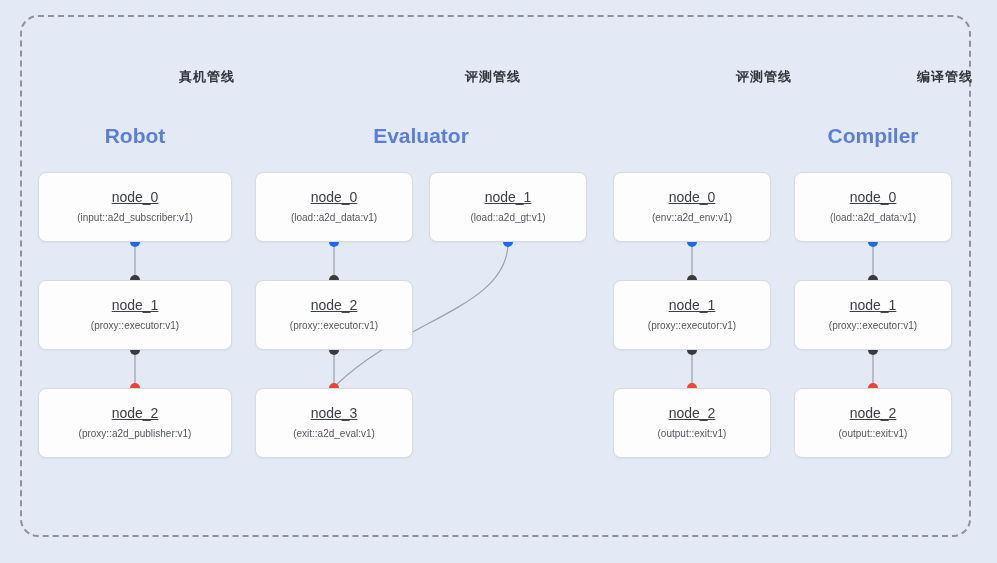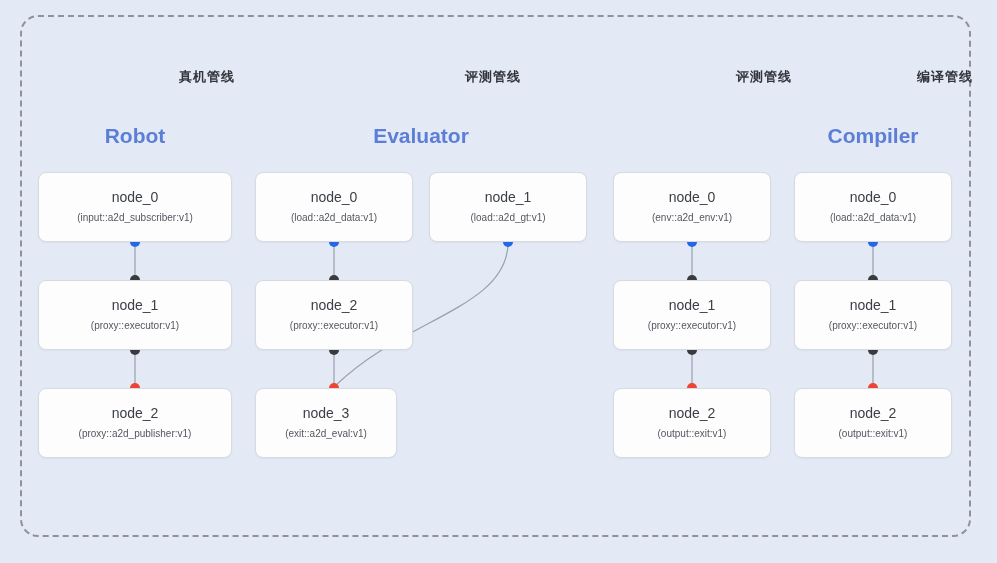--- a/index.html
+++ b/index.html
@@ -19,21 +19,21 @@
   .hdr{position:absolute; width:200px; text-align:center;}
   .hdr.cn{font-size:13px; font-weight:700; color:var(--title-cn); line-height:26px; letter-spacing:1px;text-align:right;}
   .hdr.en{font-size:21px; font-weight:700; color:var(--title-en); line-height:28px;}
   .node{
     position:absolute; height:70px; background:var(--node-bg);
     border:1px solid var(--node-border); border-radius:8px;
     box-sizing:border-box; display:flex; flex-direction:column;
     align-items:center; justify-content:center; gap:3px;
     box-shadow:0 1px 2px rgba(40,50,80,0.05);
   }
-  .nname{font-size:14px; color:var(--node-name); line-height:18px;}
+  .nname{font-size:14px; color:var(--node-name); line-height:18px;text-decoration:underline;}
   .ntype{font-size:10px; color:var(--node-type); line-height:17px;}
   svg.edges{position:absolute; left:0; top:0; pointer-events:none;}
   svg.edges line, svg.edges path{stroke:var(--edge); stroke-width:1.2; fill:none;}
   .dot-blue{fill:var(--dot-blue);} .dot-black{fill:var(--dot-black);} .dot-red{fill:var(--dot-red);}
 </style>
 </head>
 <body>
 
 <div class="canvas">
   <div class="frame"></div>
@@ -101,21 +101,21 @@
     <div class="ntype">(load::a2d_data:v1)</div>
   </div>
   <div class="node" style="left:429px;top:172px;width:158px">
     <div class="nname">node_1</div>
     <div class="ntype">(load::a2d_gt:v1)</div>
   </div>
   <div class="node" style="left:255px;top:280px;width:158px">
     <div class="nname">node_2</div>
     <div class="ntype">(proxy::executor:v1)</div>
   </div>
-  <div class="node" style="left:255px;top:388px;width:142px">
+  <div class="node" style="left:255px;top:388px;width:158px">
     <div class="nname">node_3</div>
     <div class="ntype">(exit::a2d_eval:v1)</div>
   </div>
 
   <div class="node" style="left:613px;top:172px;width:158px">
     <div class="nname">node_0</div>
     <div class="ntype">(env::a2d_env:v1)</div>
   </div>
   <div class="node" style="left:613px;top:280px;width:158px">
     <div class="nname">node_1</div>

